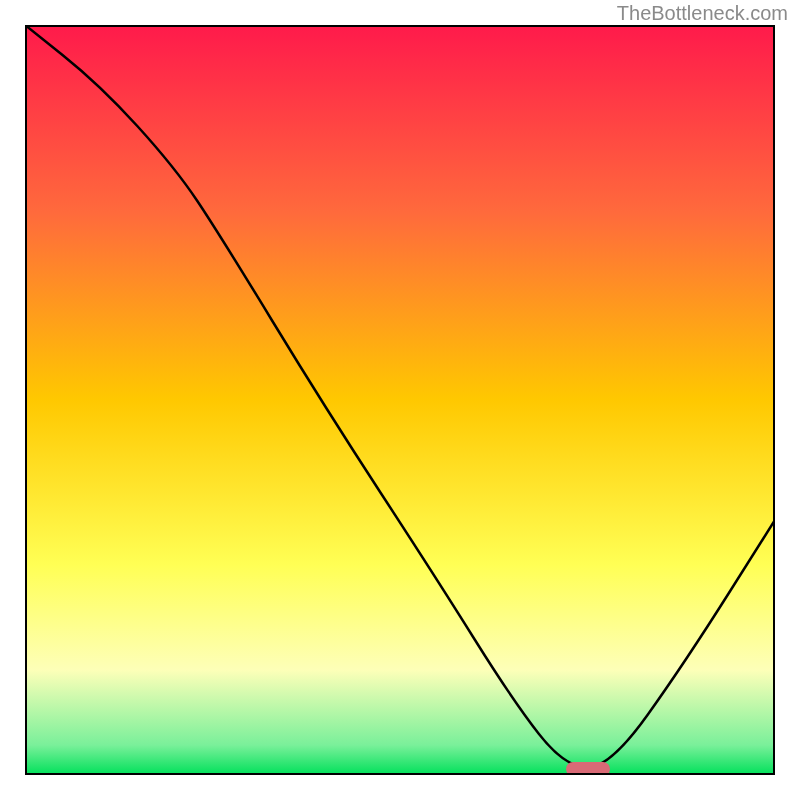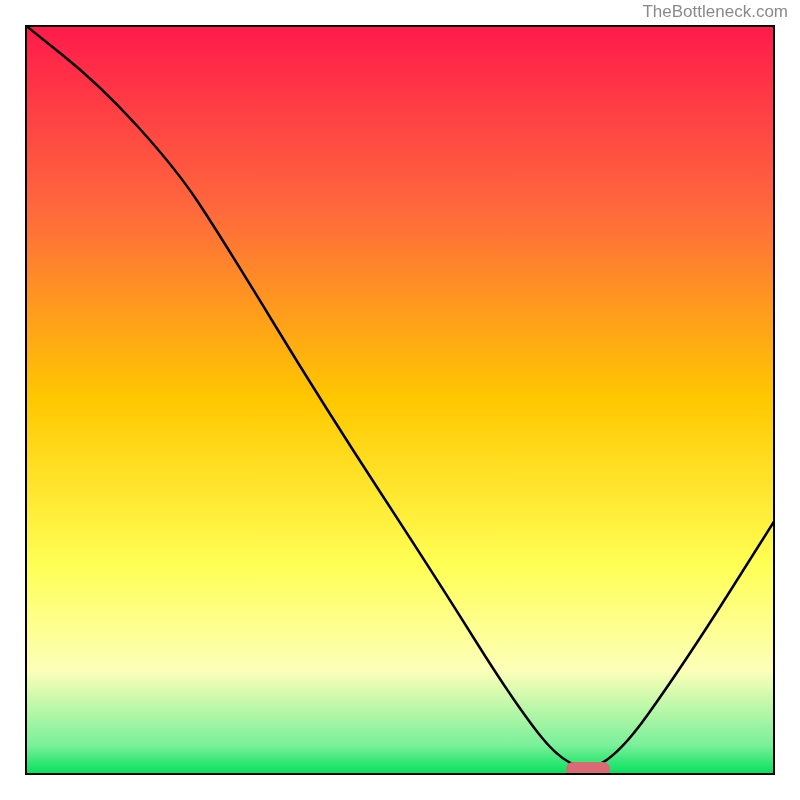--- a/index.html
+++ b/index.html
@@ -8,21 +8,21 @@
     height: 800px;
     background: #fff;
     position: relative;
     font-family: Arial, sans-serif;
     overflow: hidden;
   }
   .attribution {
     position: absolute;
     top: 2px;
     right: 12px;
-    font-size: 17px;
+    font-size: 20px;
     color: #8a8a8a;
     font-weight: 500;
     text-align: right;
   }
   .plot-area {
     position: absolute;
     left: 25px;
     top: 25px;
     width: 750px;
     height: 750px;

